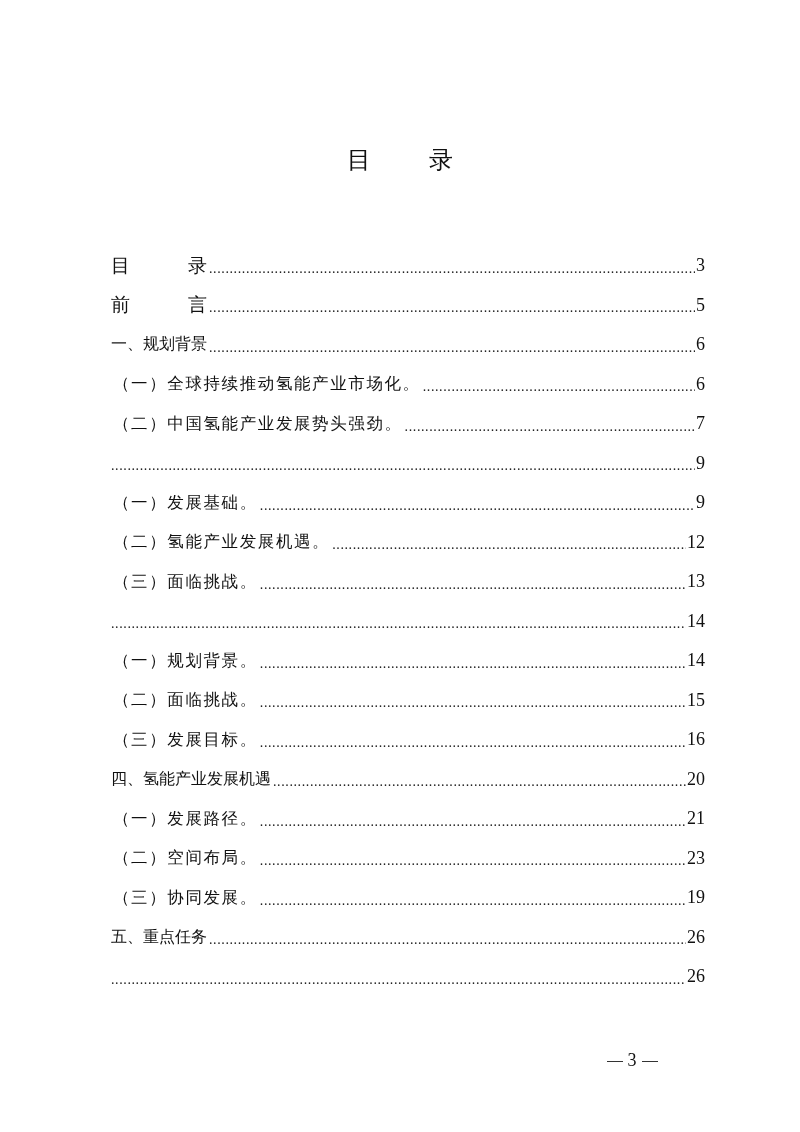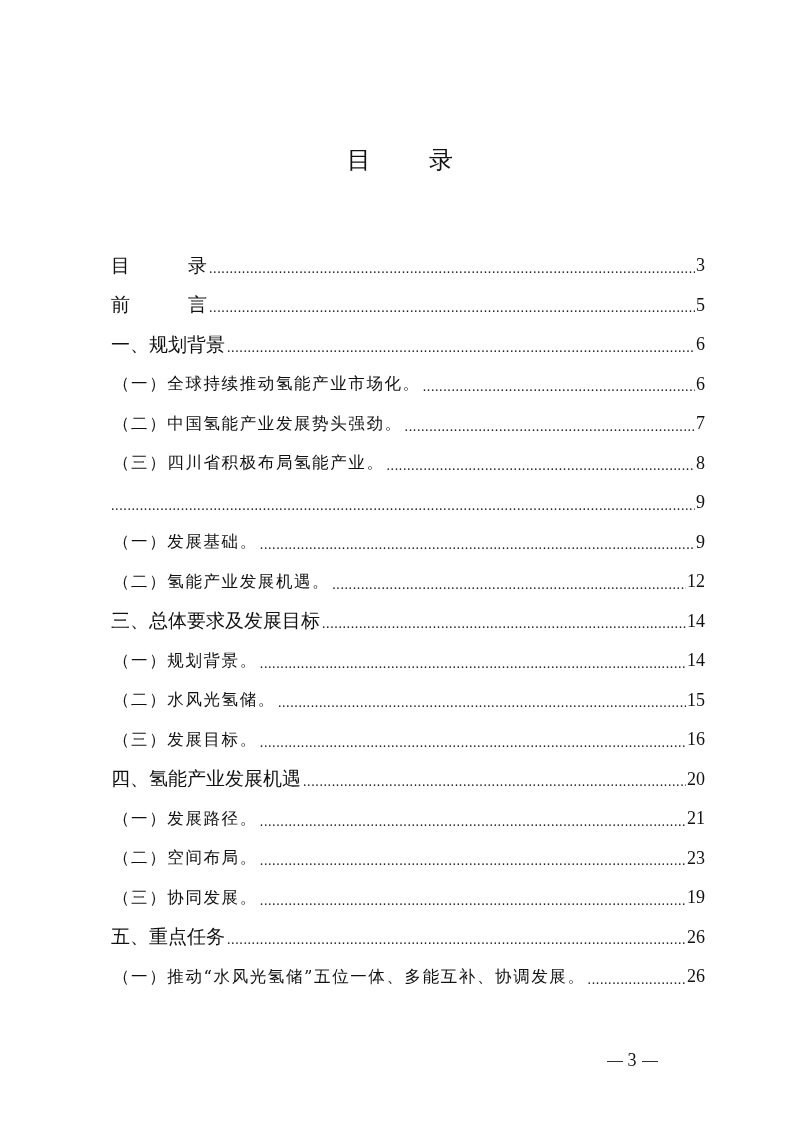--- a/index.html
+++ b/index.html
@@ -5,21 +5,21 @@
   html, body { margin: 0; padding: 0; background: #ffffff; }
   body { width: 800px; height: 1132px; position: relative; overflow: hidden;
          font-family: "DejaVu Serif", "Liberation Serif", serif; color: #111; }
   .page-title { position: absolute; top: 144px; left: 0; width: 800px; text-align: center;
                 font-family: "DejaVu Sans", sans-serif; font-size: 24px; letter-spacing: 0; }
   .page-title span { display: inline-block; }
   .page-title .gap { width: 58px; }
   .toc { position: absolute; top: 246px; left: 111px; width: 594px; }
   .toc-row { height: 39.5px; display: flex; align-items: center; position: relative; }
   .toc-label { white-space: nowrap; background: #fff; padding-right: 2px; }
-  .toc-row.level1 .toc-label { font-family: Liberation Serif, serif; font-size: 19px; }
+  .toc-row.level1 .toc-label { font-family: Liberation Serif, serif; font-size: 16px; }
   .toc-row.level2 .toc-label { font-family: "DejaVu Serif", serif; font-size: 16.5px; letter-spacing: 1.6px; padding-left: 2px; text-align: right; }
   .toc-row.level0 .toc-label { font-family: "DejaVu Sans", sans-serif; font-size: 19px; }
   .toc-row.level0 .toc-label .sp { display: inline-block; width: 58px; }
   .leader { flex: 1; overflow: hidden; white-space: nowrap; font-family: "Liberation Serif", serif;
             font-size: 14px; color: #222; letter-spacing: 0.6px; margin-top: 6px; }
   .leader::before { content: "................................................................................................................................................................"; }
   .toc-page { font-family: "Liberation Serif", serif; font-size: 18px; padding-left: 1px; white-space: nowrap; }
   .page-number { position: absolute; top: 1050px; left: 0; width: 800px; padding-left: 464px; box-sizing: border-box;
                  text-align: center; font-family: "Liberation Serif", serif; font-size: 18px; }
   .page-number .dash { display: inline-block; width: 16px; border-top: 1px solid #333; vertical-align: middle; margin: 0 5px; }
@@ -50,51 +50,50 @@
     <div class="toc-row level2">
       <span class="toc-label">（一）全球持续推动氢能产业市场化。</span>
       <span class="leader"></span>
       <span class="toc-page">6</span>
     </div>
     <div class="toc-row level2">
       <span class="toc-label">（二）中国氢能产业发展势头强劲。</span>
       <span class="leader"></span>
       <span class="toc-page">7</span>
     </div>
-    <div class="toc-row level2">
-      <span class="toc-label">（三）四川省积极布局氢能产业。</span>
-      <span class="leader"></span>
-      <span class="toc-page">8</span>
-    </div>
     <div class="toc-row level1">
       <span class="leader"></span>
       <span class="toc-page">9</span>
     </div>
     <div class="toc-row level2">
       <span class="toc-label">（一）发展基础。</span>
       <span class="leader"></span>
       <span class="toc-page">9</span>
     </div>
     <div class="toc-row level2">
       <span class="toc-label">（二）氢能产业发展机遇。</span>
       <span class="leader"></span>
       <span class="toc-page">12</span>
     </div>
+    <div class="toc-row level2">
+      <span class="toc-label">（三）面临挑战。</span>
+      <span class="leader"></span>
+      <span class="toc-page">13</span>
+    </div>
     <div class="toc-row level1">
-      <span class="toc-label">三、总体要求及发展目标</span>
       <span class="leader"></span>
       <span class="toc-page">14</span>
     </div>
     <div class="toc-row level2">
       <span class="toc-label">（一）规划背景。</span>
       <span class="leader"></span>
       <span class="toc-page">14</span>
     </div>
     <div class="toc-row level2">
-      <span class="toc-label">（二）水风光氢储。</span>
+      <span class="toc-label">（二）面临挑战。</span>
       <span class="leader"></span>
       <span class="toc-page">15</span>
     </div>
     <div class="toc-row level2">
       <span class="toc-label">（三）发展目标。</span>
       <span class="leader"></span>
       <span class="toc-page">16</span>
     </div>
     <div class="toc-row level1">
       <span class="toc-label">四、氢能产业发展机遇</span>
@@ -115,21 +114,20 @@
       <span class="toc-label">（三）协同发展。</span>
       <span class="leader"></span>
       <span class="toc-page">19</span>
     </div>
     <div class="toc-row level1">
       <span class="toc-label">五、重点任务</span>
       <span class="leader"></span>
       <span class="toc-page">26</span>
     </div>
     <div class="toc-row level2">
-      <span class="toc-label">（一）推动“水风光氢储”五位一体、多能互补、协调发展。</span>
       <span class="leader"></span>
       <span class="toc-page">26</span>
     </div>
   </div>
 
 <div class="page-number">
   <span class="dash"></span><span>3</span><span class="dash"></span>
 </div>
 
 </body></html>

